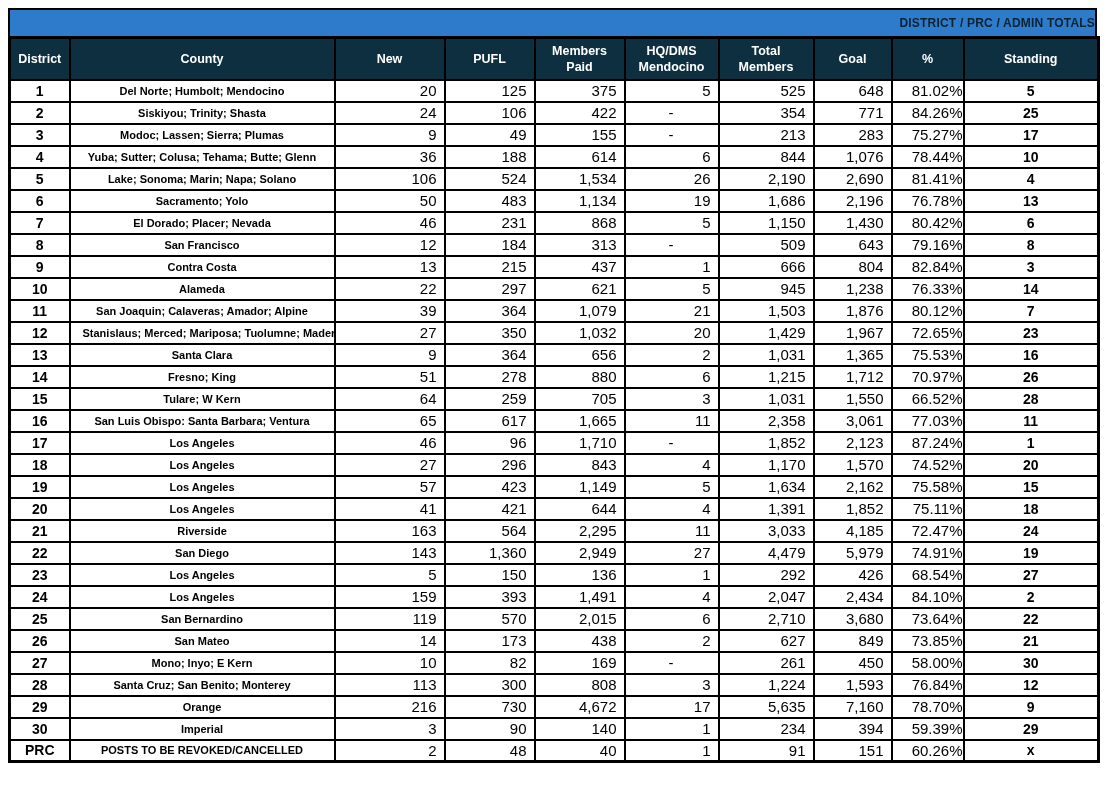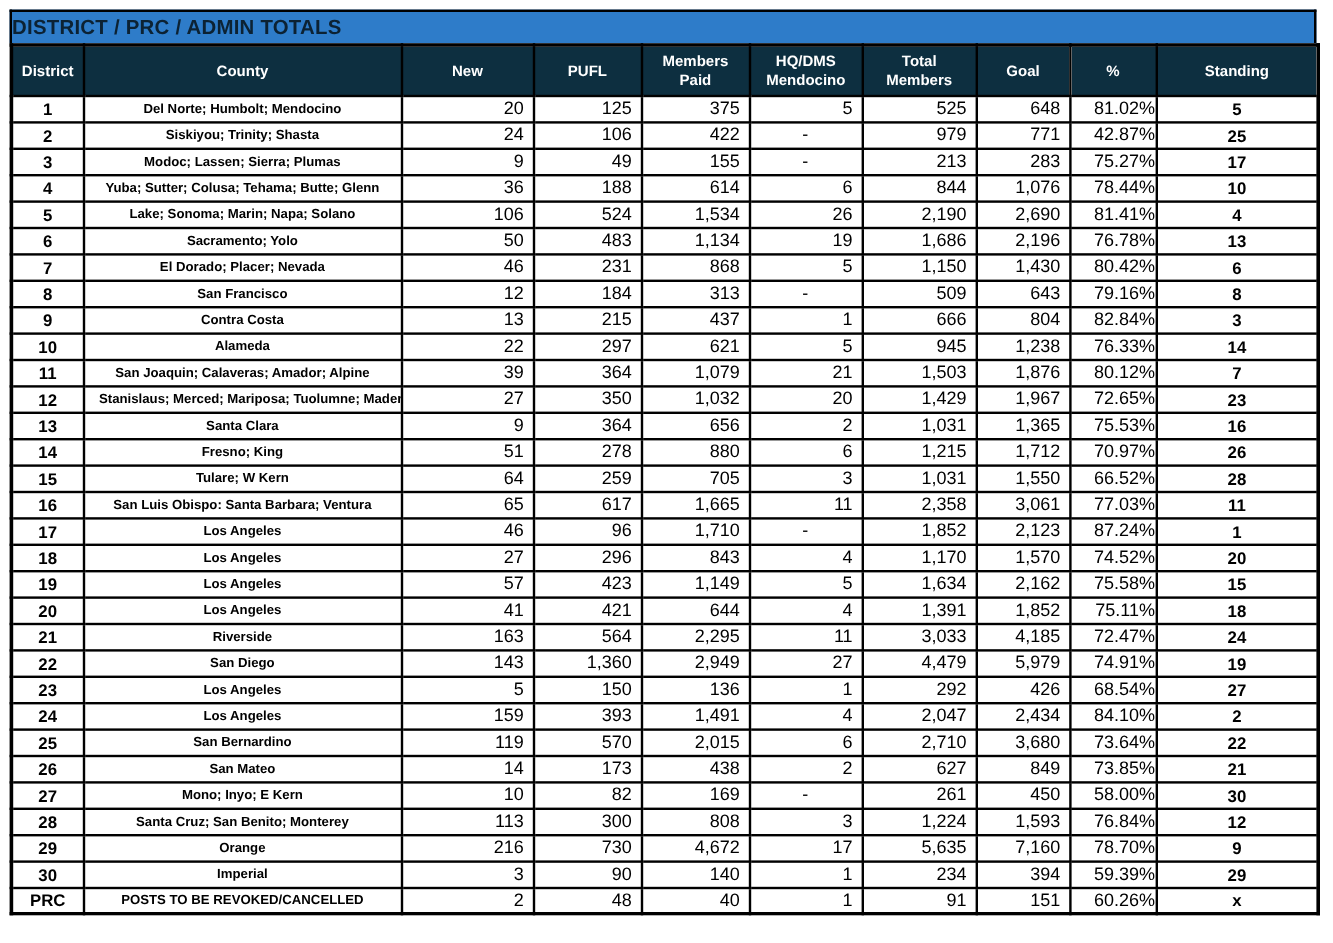--- a/index.html
+++ b/index.html
@@ -13,23 +13,23 @@
   }
   html,body{margin:0;padding:0;background:#ffffff;}
   body{font-family:"Liberation Sans", sans-serif; color:var(--text);}
   .sheet{margin:8px 0 0 8px; width:1089px;}
   .title-bar{
     background:var(--title-bar);
     color:var(--title-text);
     border:2px solid var(--border);
     border-bottom:none;
     height:26px; line-height:26px;
-    text-align:left;
+    text-align:right;
     font-weight:700;
-    font-size:17px;
+    font-size:12px;
     letter-spacing:.2px;
     box-sizing:content-box;
   }
   table{
     border-collapse:collapse;
     table-layout:fixed;
     width:1089px;
     border:3px solid var(--border);
     background:var(--row-bg);
   }
@@ -108,23 +108,23 @@
           <td class="c-pct">81.02%</td>
           <td class="c-standing">5</td>
         </tr>
         <tr>
           <td class="c-district">2</td>
           <td class="c-county">Siskiyou; Trinity; Shasta</td>
           <td class="c-num">24</td>
           <td class="c-num">106</td>
           <td class="c-num">422</td>
           <td class="c-num c-dash">-</td>
-          <td class="c-num">979</td>
+          <td class="c-num">354</td>
           <td class="c-num">771</td>
-          <td class="c-pct">42.87%</td>
+          <td class="c-pct">84.26%</td>
           <td class="c-standing">25</td>
         </tr>
         <tr>
           <td class="c-district">3</td>
           <td class="c-county">Modoc; Lassen; Sierra; Plumas</td>
           <td class="c-num">9</td>
           <td class="c-num">49</td>
           <td class="c-num">155</td>
           <td class="c-num c-dash">-</td>
           <td class="c-num">213</td>

